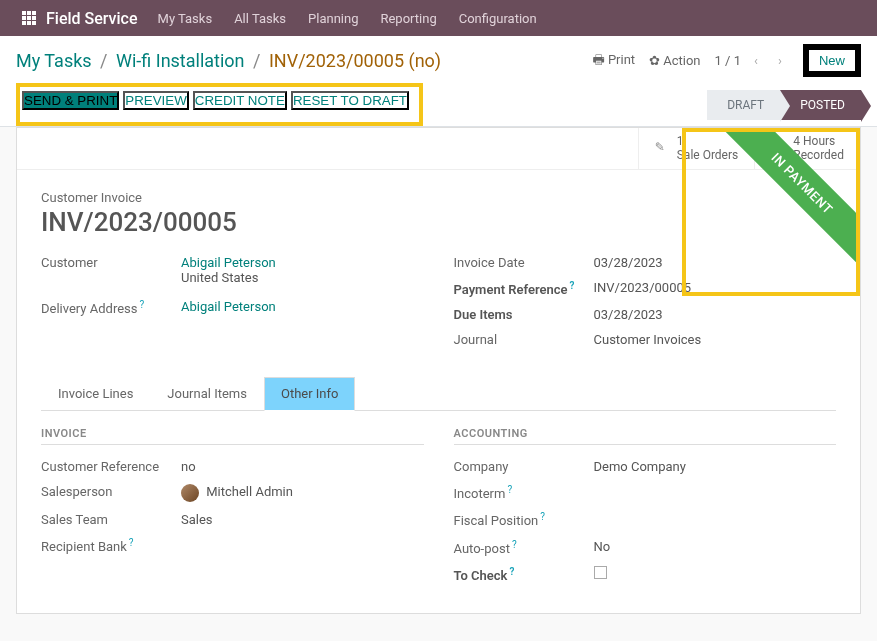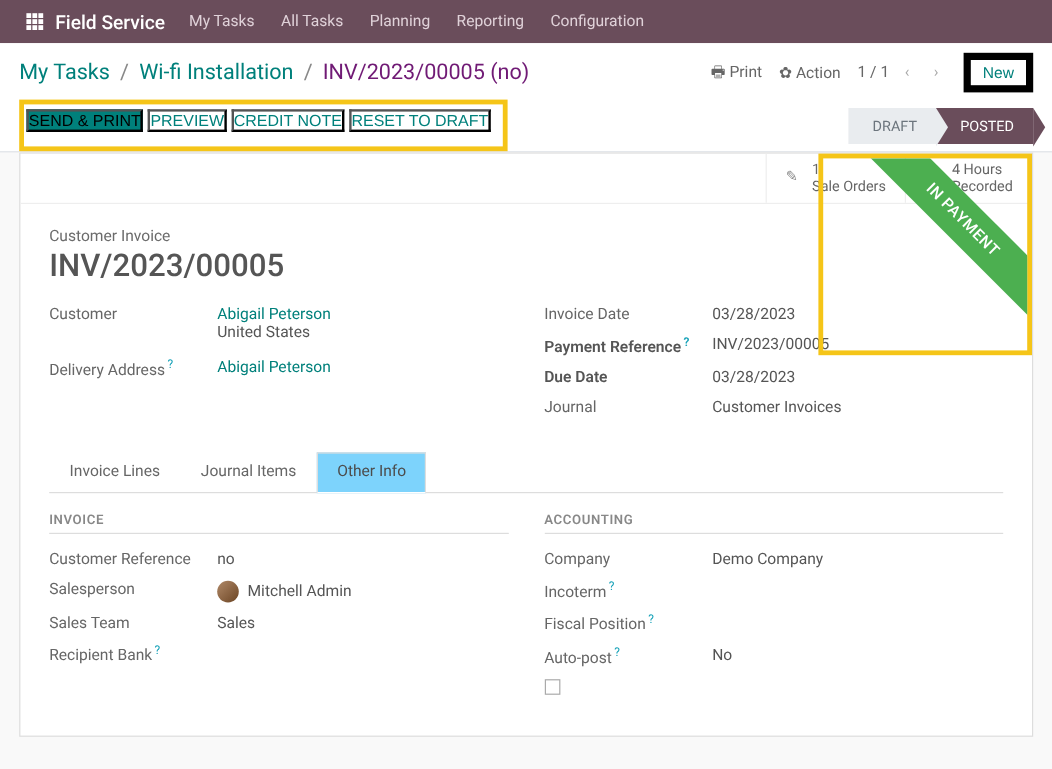--- a/index.html
+++ b/index.html
@@ -99,21 +99,21 @@
   <div class="nav-link">Configuration</div>
 </div>
 
 <div class="control-panel">
   <div class="cp-top">
     <div class="breadcrumb">
       <a href="#">My Tasks</a>
       <span class="sep">/</span>
       <a href="#">Wi-fi Installation</a>
       <span class="sep">/</span>
-      <span style="color:#701a75;">INV/2023/00005 (no)</span>
+      <span style="color:#a16207;">INV/2023/00005 (no)</span>
     </div>
     <div class="cp-right">
       <span class="action">
         <span>🖶</span>
         <span>Print</span>
       </span>
       <span class="action">
         <span>✿</span>
         <span>Action</span>
       </span>
@@ -191,21 +191,21 @@
             <div class="field-label">Invoice Date</div>
             <div class="field-value">03/28/2023</div>
           </div>
           <div class="field-row">
             <div class="field-label bold-label">
               <span>Payment Reference</span><span class="help-icon">?</span>
             </div>
             <div class="field-value">INV/2023/00005</div>
           </div>
           <div class="field-row">
-            <div class="field-label bold-label">Due Date</div>
+            <div class="field-label bold-label">Due Items</div>
             <div class="field-value">03/28/2023</div>
           </div>
           <div class="field-row">
             <div class="field-label">Journal</div>
             <div class="field-value">Customer Invoices</div>
           </div>
         </div>
       </div>
 
       <div class="tabs">
@@ -259,19 +259,22 @@
             </div>
             <div class="field-value"></div>
           </div>
           <div class="field-row">
             <div class="field-label">
               <span>Auto-post</span><span class="help-icon">?</span>
             </div>
             <div class="field-value">No</div>
           </div>
           <div class="field-row">
+            <div class="field-label bold-label">
+              <span>To Check</span><span class="help-icon">?</span>
+            </div>
             <div class="field-value"><span class="checkbox"></span></div>
           </div>
         </div>
       </div>
     </div>
   </div>
 </div>
 
 </body></html>

